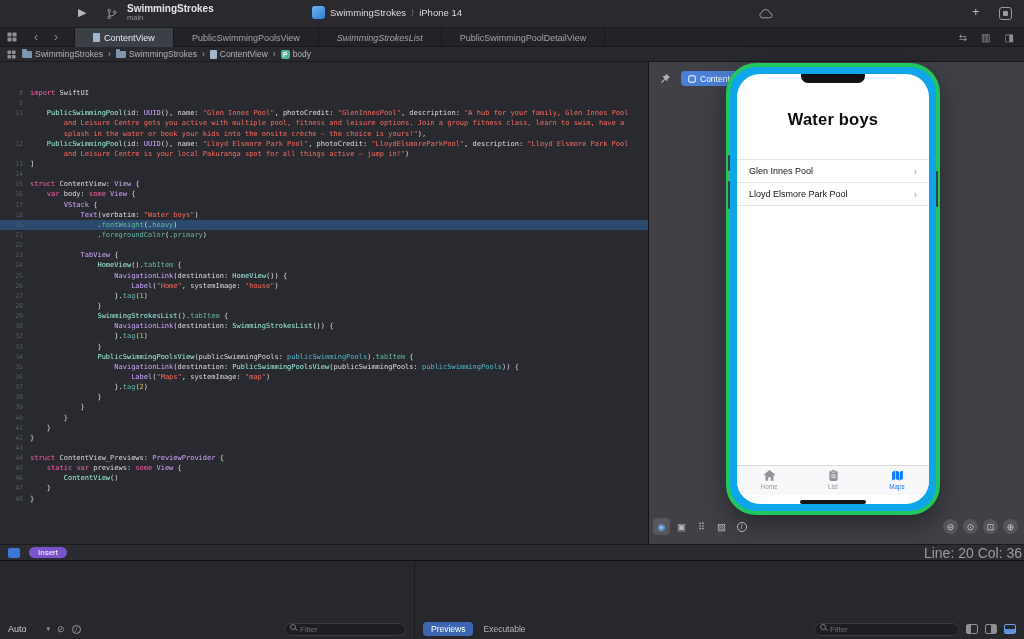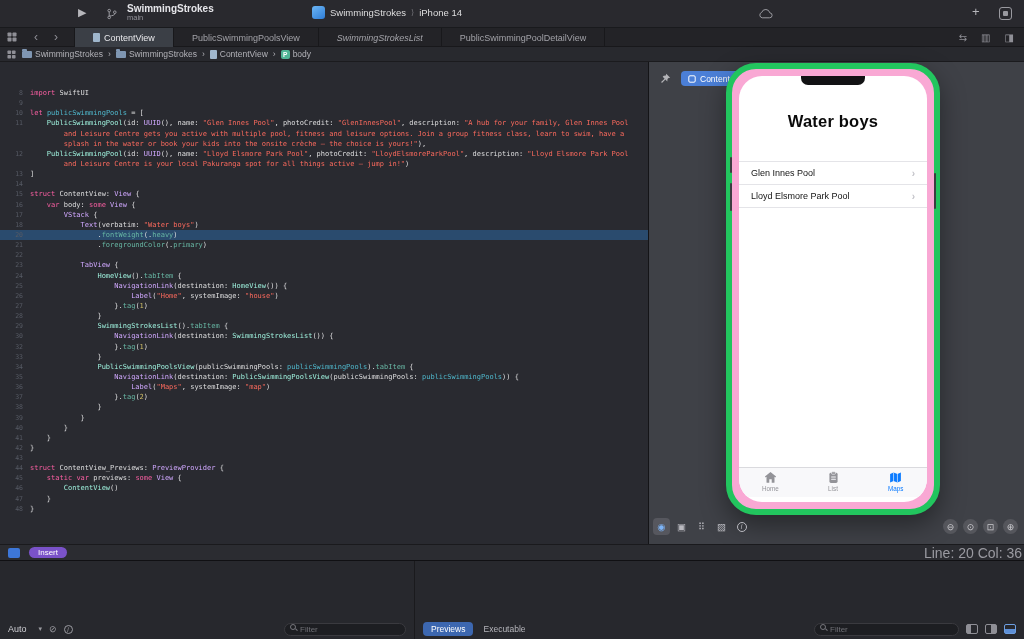--- a/index.html
+++ b/index.html
@@ -54,21 +54,21 @@
   .gut{flex:0 0 30px;text-align:right;padding-right:7px;color:#565a64;font-size:6.5px;}
   .ltxt{flex:1;white-space:pre;overflow:hidden;}
   .c-k{color:#fc5fa3;text-align:center;} .c-t{color:#d0a8ff;} .c-pt{color:#9ef1dd;} .c-m{color:#67b7a4;}
   .c-g{color:#4fb8cc;} .c-s{color:#fc6a5d;} .c-num{color:#d0bf69;} .c-p{color:#dfdfe0;}
   .vsplit{position:absolute;left:648px;top:62px;width:1px;height:482px;background:#141417;}
 
   
   .canvas{position:absolute;left:649px;top:62px;width:375px;height:482px;background:#3f4147;}
   .pin{position:absolute;left:10px;top:11px;width:12px;height:12px;color:#b4b4b8;}
   .pvbadge{position:absolute;left:32px;top:9px;height:15px;border-radius:4px;background:#4b7fd7;display:flex;align-items:center;gap:4px;padding:0 7px;font-size:8.5px;color:#fff;}
-  .phone{position:absolute;left:77px;top:1px;width:214px;height:452px;background:#f9a8d4;border-radius:30px;border:6px solid #22c55e;box-shadow:0 10px 26px rgba(0,0,0,.4);}
+  .phone{position:absolute;left:77px;top:1px;width:214px;height:452px;background:#0ea5e9;border-radius:30px;border:4px solid #22c55e;box-shadow:0 10px 26px rgba(0,0,0,.4);}
   .nub{position:absolute;background:#3c3c41;border-radius:1px;}
   .nubl1{left:-2px;top:88px;width:2px;height:16px;} .nubl2{left:-2px;top:114px;width:2px;height:28px;}
   .nubr{right:-2px;top:104px;width:2px;height:36px;}
   .screen{position:absolute;left:7px;top:7px;right:7px;bottom:7px;background:#fff;border-radius:23px;overflow:hidden;}
   .notch{position:absolute;left:50%;top:0;transform:translateX(-50%);width:64px;height:9px;background:#121214;border-radius:0 0 7px 7px;}
   .apptitle{margin-top:36px;text-align:center;font-size:16.5px;font-weight:800;color:#0a0a0a;letter-spacing:.2px;}
   .plist{position:absolute;left:0;right:0;top:85px;border-top:1px solid #e4e4e8;}
   .prow{height:23px;display:flex;align-items:center;padding:0 12px;border-bottom:1px solid #e4e4e8;background:#fff;font-size:9px;color:#131313;}
   .prow .chev{margin-left:auto;color:#c2c2c8;font-size:10px;font-weight:700;}
   .ios-tabbar{position:absolute;left:0;right:0;top:391px;height:30px;background:#f8f8fa;border-top:1px solid #dadade;display:flex;padding-top:3px;}
@@ -88,21 +88,21 @@
   .statusbar{position:absolute;left:0;top:544px;width:1024px;height:16px;background:#2b2c31;border-top:1px solid #1a1a1d;display:flex;align-items:center;}
   .mode-icon{width:12px;height:10px;border-radius:2px;background:#3d77d8;margin-left:8px;}
   .mode-pill{margin-left:9px;background:#7a52c9;color:#fff;font-size:8px;padding:1px 9px;border-radius:7px;}
   .caret-pos{margin-left:auto;margin-right:2px;color:#9a9aa1;font-size:14px;}
 
   
   .debug{position:absolute;left:0;top:560px;width:1024px;height:79px;background:#27282d;border-top:1px solid #101013;}
   .dl{position:absolute;left:0;top:0;width:414px;height:79px;}
   .dr{position:absolute;left:414px;top:0;right:0;height:79px;border-left:1px solid #1a1a1d;}
   .dbar{position:absolute;left:0;right:0;bottom:0;height:22px;display:flex;align-items:center;padding:0 8px;gap:7px;}
-  .auto{display:flex;align-items:center;gap:12px;font-size:9px;color:#cfcfd4;}
+  .auto{display:flex;align-items:center;gap:20px;font-size:9px;color:#cfcfd4;}
   .auto .chv{font-size:7px;color:#9a9aa0;}
   .dico{color:#9a9aa0;font-size:9px;}
   .icircg{width:9px;height:9px;border:1px solid #9a9aa0;border-radius:50%;font-size:6.5px;display:flex;align-items:center;justify-content:center;color:#9a9aa0;font-style:italic;}
   .filter{height:13px;border-radius:7px;background:#1d1e22;border:1px solid #3a3a3f;display:flex;padding:0 5px;gap:3px;}
   .filter input{background:transparent;border:none;outline:none;color:#d5d5da;font-size:8px;width:100%;padding:0;font-family:"Liberation Sans",sans-serif;}
   .filter input::placeholder{color:#6f6f75;}
   .mag{width:7px;height:7px;position:relative;flex:0 0 7px;}
   .mag::before{content:"";position:absolute;left:0;top:0;width:4px;height:4px;border:1px solid #76767c;border-radius:50%;}
   .mag::after{content:"";position:absolute;left:4.6px;top:5px;width:2.6px;height:1px;background:#76767c;transform:rotate(45deg);}
   .ptab{font-size:8.5px;color:#b5b5bb;padding:2px 8px;border-radius:4px;}
@@ -213,24 +213,20 @@
 
   <div class="editor">
     <div class="code" id="code">
         <div class="crow">
           <span class="gut">8</span>
           <span class="ltxt"><span class="c-k">import</span><span class="c-p"> SwiftUI</span></span>
         </div>
         <div class="crow">
           <span class="gut">9</span>
           <span class="ltxt"></span>
-        </div>
-        <div class="crow">
-          <span class="gut">10</span>
-          <span class="ltxt"><span class="c-k">let</span><span class="c-p"> </span><span class="c-g">publicSwimmingPools</span><span class="c-p"> = [</span></span>
         </div>
         <div class="crow">
           <span class="gut">11</span>
           <span class="ltxt"><span class="c-p">    </span><span class="c-pt">PublicSwimmingPool</span><span class="c-p">(id: </span><span class="c-t">UUID</span><span class="c-p">(), name: </span><span class="c-s">"Glen Innes Pool"</span><span class="c-p">, photoCredit: </span><span class="c-s">"GlenInnesPool"</span><span class="c-p">, description: </span><span class="c-s">"A hub for your family, Glen Innes Pool</span></span>
         </div>
         <div class="crow">
           <span class="gut"></span>
           <span class="ltxt"><span class="c-s">        and Leisure Centre gets you active with multiple pool, fitness and leisure options. Join a group fitness class, learn to swim, have a</span></span>
         </div>
         <div class="crow">

